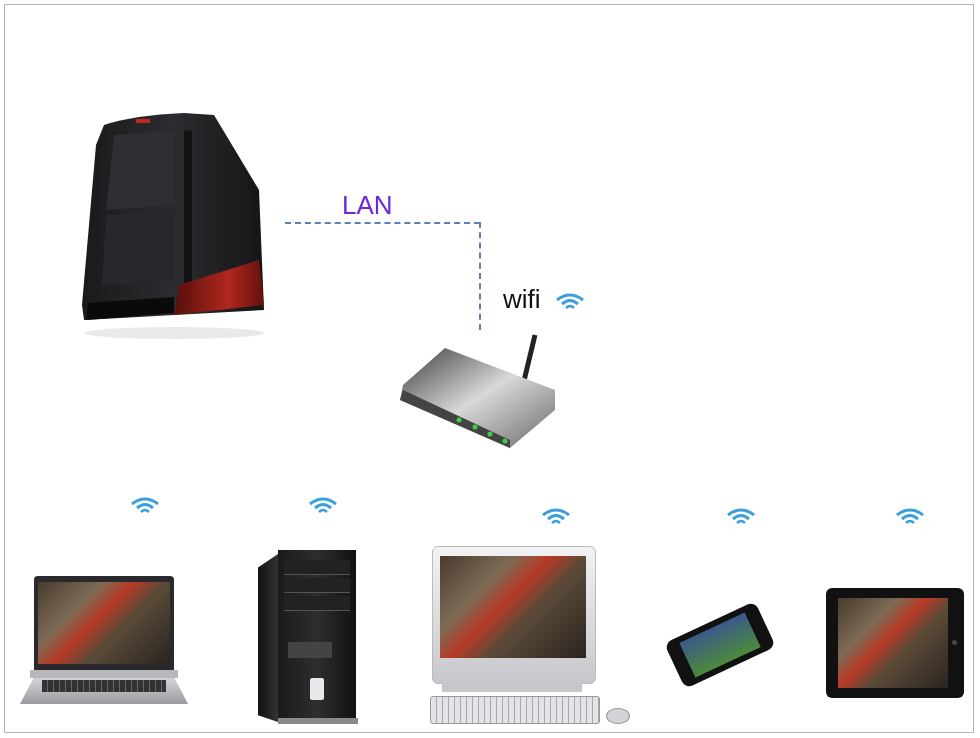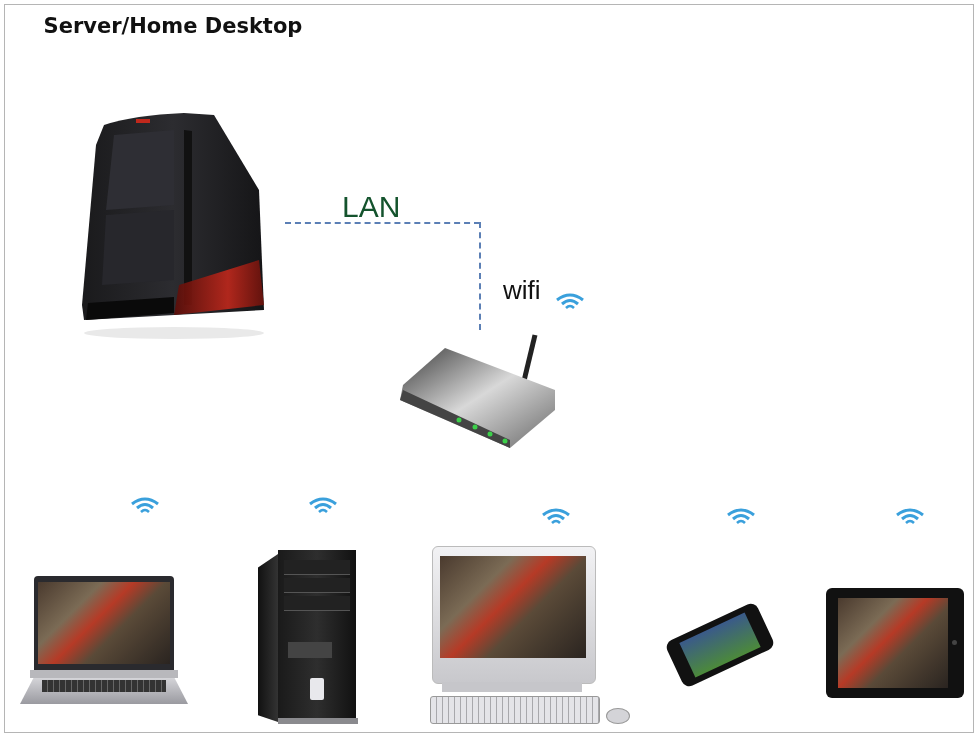--- a/index.html
+++ b/index.html
@@ -1,33 +1,32 @@
 <!DOCTYPE html>
 <html><head>
 <meta charset="utf-8">
 <style>
   html,body{margin:0;padding:0;background:#fff;}
   body{width:980px;height:738px;position:relative;overflow:hidden;font-family:"DejaVu Sans",sans-serif;}
   .frame{position:absolute;left:4px;top:4px;width:970px;height:729px;border:1px solid #b5b5b5;box-sizing:border-box;background:#fff;}
   .abs{position:absolute;}
   .title{left:8px;top:12px;width:330px;text-align:center;font-weight:bold;font-size:21px;line-height:29px;color:#111;font-family:"DejaVu Sans",sans-serif;}
-  .lan-label{left:342px;top:190px;font-size:30px;color:#14532d;font-family:"Liberation Sans",sans-serif;}
-  .wifi-label{left:503px;top:275px;font-size:26px;color:#111;font-family:"Liberation Sans",sans-serif;}
+  .lan-label{left:342px;top:190px;font-size:26px;color:#6d28d9;font-family:"Liberation Sans",sans-serif;}
+  .wifi-label{left:503px;top:284px;font-size:26px;color:#111;font-family:"Liberation Sans",sans-serif;}
   .lan-h{left:285px;top:222px;width:195px;height:0;border-top:2px dashed #5b7fb5;}
   .lan-v{left:479px;top:222px;width:0;height:108px;border-left:2px dashed #5b7fb5;}
   .wifi-ico{width:30px;height:22px;}
   .screen{background:linear-gradient(135deg,#4a3a2e 0%,#7b6b55 30%,#b63a26 45%,#5a4a38 60%,#2a2420 100%);}
 </style>
 </head>
 <body>
 
 <div class="frame"></div>
 
 <div class="abs title">
-  <div>Server/Home Desktop</div>
 </div>
 
 <svg class="abs" style="left:74px;top:105px" width="200" height="245">
   <defs>
     <linearGradient id="tw" x1="0" x2="1">
         <stop offset="0" stop-color="#1a1a1c"></stop>
         <stop offset="0.5" stop-color="#2c2c30"></stop>
         <stop offset="1" stop-color="#151517"></stop>
       </linearGradient>
     <linearGradient id="red" x1="0" x2="1">

